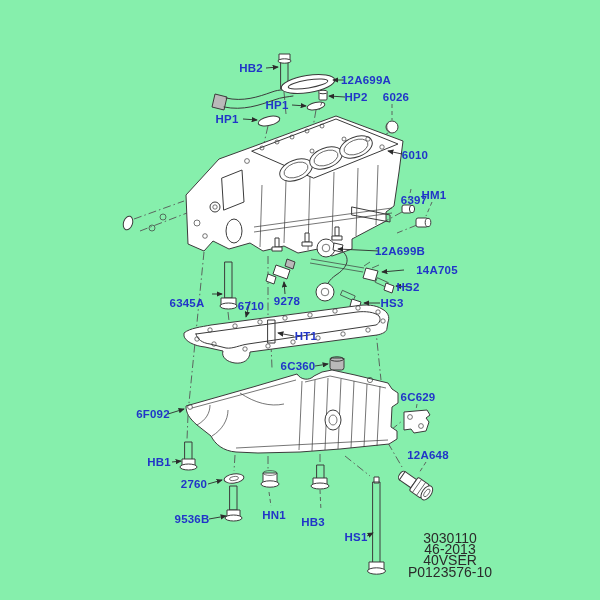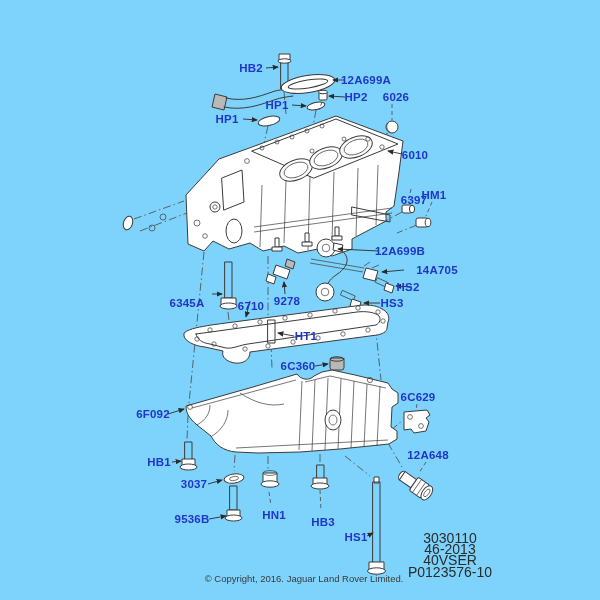--- a/index.html
+++ b/index.html
@@ -1,16 +1,16 @@
 <!DOCTYPE html>
 <html><head>
 <meta charset="utf-8">
 <style>
   html,body{margin:0;padding:0;background:#fff;}
-  .stage{position:relative;width:600px;height:600px;background:#7dd3fc;overflow:hidden;
+  .stage{position:relative;width:600px;height:600px;background:#86efac;overflow:hidden;
          font-family:"Liberation Sans", sans-serif;}
   .stage svg{position:absolute;left:0;top:0;}
   .callout{position:absolute;transform:translate(-50%,-50%);
            font-family:"Liberation Sans", sans-serif;
            font-weight:bold;font-size:11.5px;letter-spacing:.2px;
            color:#2135c8;white-space:nowrap;}
   .refline{position:absolute;transform:translate(-50%,-50%);
            font-size:14px;color:#2b2b2b;white-space:nowrap;}
   .copyright{position:absolute;transform:translate(-50%,-50%);
            font-size:9.5px;color:#3a3a3a;white-space:nowrap;}
@@ -308,26 +308,25 @@
 <div class="callout" style="left:187px;top:303px">6345A</div>
 <div class="callout" style="left:251px;top:306px">6710</div>
 <div class="callout" style="left:287px;top:301px">9278</div>
 <div class="callout" style="left:392px;top:303px">HS3</div>
 <div class="callout" style="left:306px;top:336px">HT1</div>
 <div class="callout" style="left:298px;top:366px">6C360</div>
 <div class="callout" style="left:418px;top:397px">6C629</div>
 <div class="callout" style="left:153px;top:414px">6F092</div>
 <div class="callout" style="left:159px;top:462px">HB1</div>
 <div class="callout" style="left:428px;top:455px">12A648</div>
-<div class="callout" style="left:194px;top:484px">3037</div>
+<div class="callout" style="left:194px;top:484px">2760</div>
 <div class="callout" style="left:192px;top:519px">9536B</div>
 <div class="callout" style="left:274px;top:515px">HN1</div>
-<div class="callout" style="left:323px;top:522px">HB3</div>
+<div class="callout" style="left:313px;top:522px">HB3</div>
 <div class="callout" style="left:356px;top:537px">HS1</div>
 
 <div class="refline" style="left:450px;top:538px">3030110</div>
 <div class="refline" style="left:450px;top:549px">46-2013</div>
 <div class="refline" style="left:450px;top:560px">40VSER</div>
 <div class="refline" style="left:450px;top:572px">P0123576-10</div>
 
-<div class="copyright" style="left:304px;top:578px">© Copyright, 2016. Jaguar Land Rover Limited.</div>
 
 </div>
 
 </body></html>

